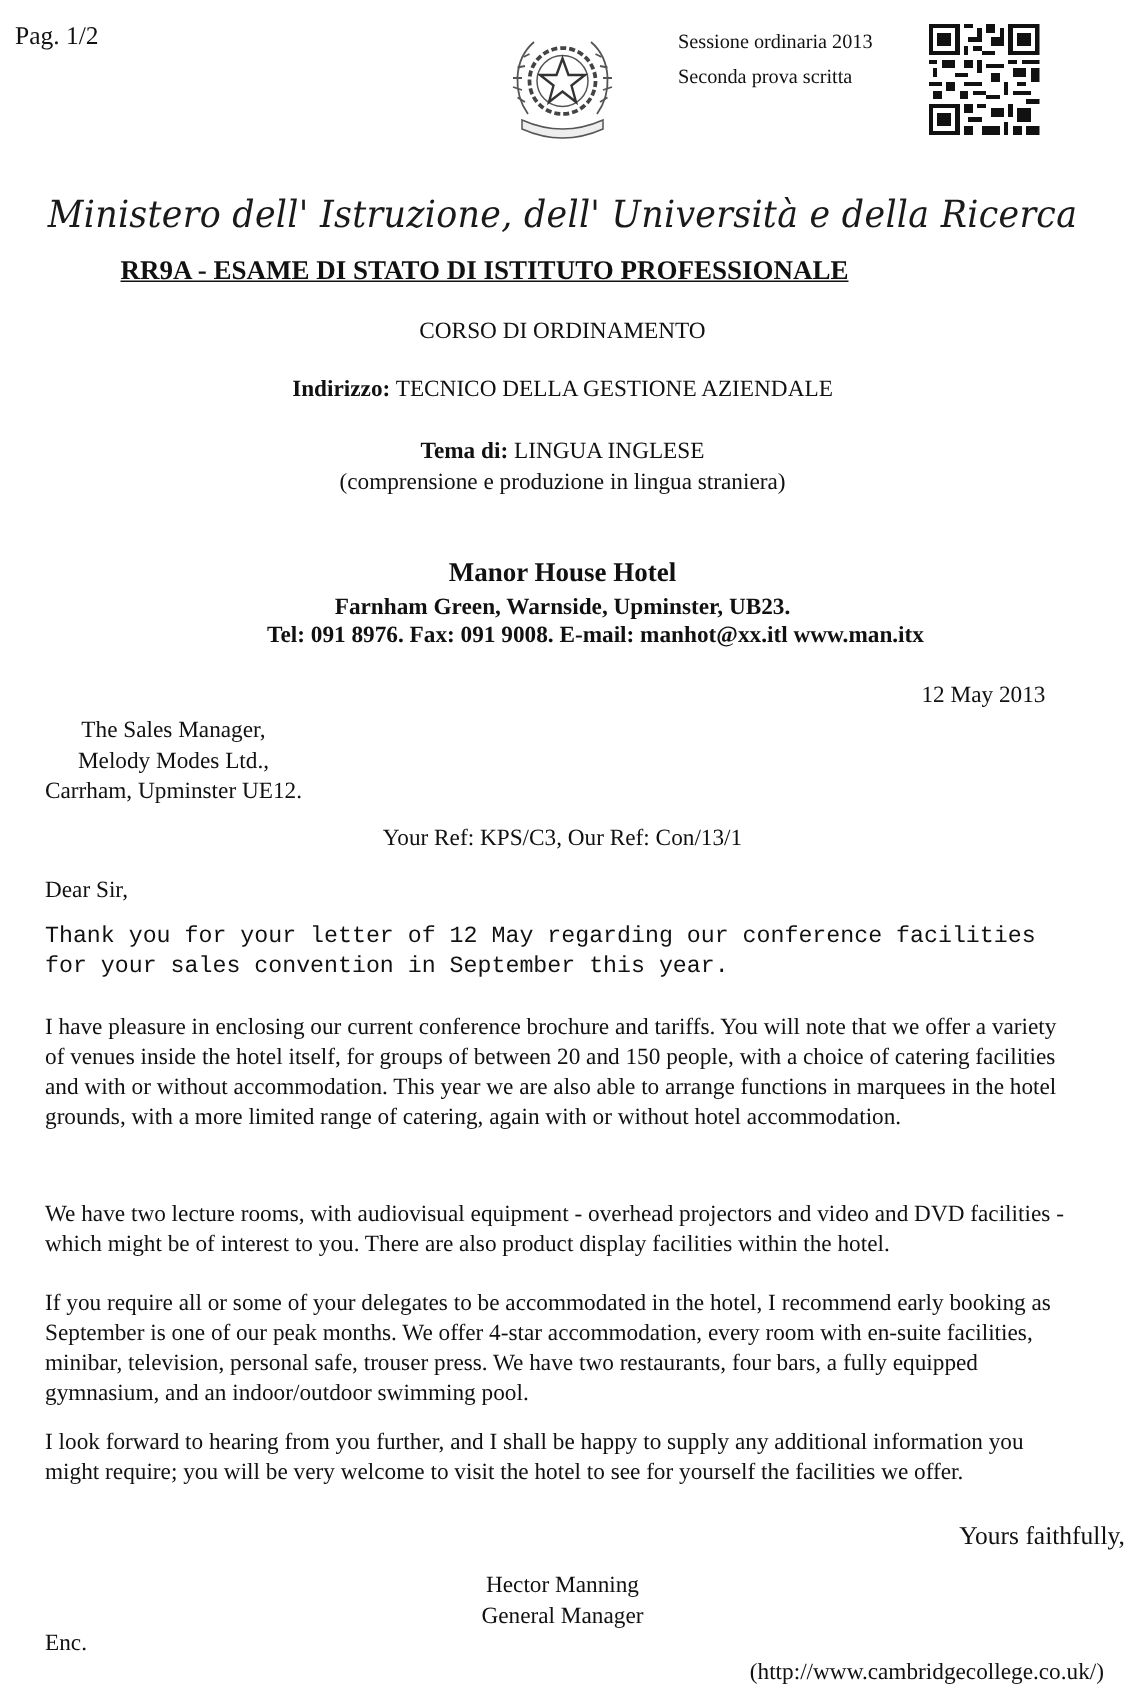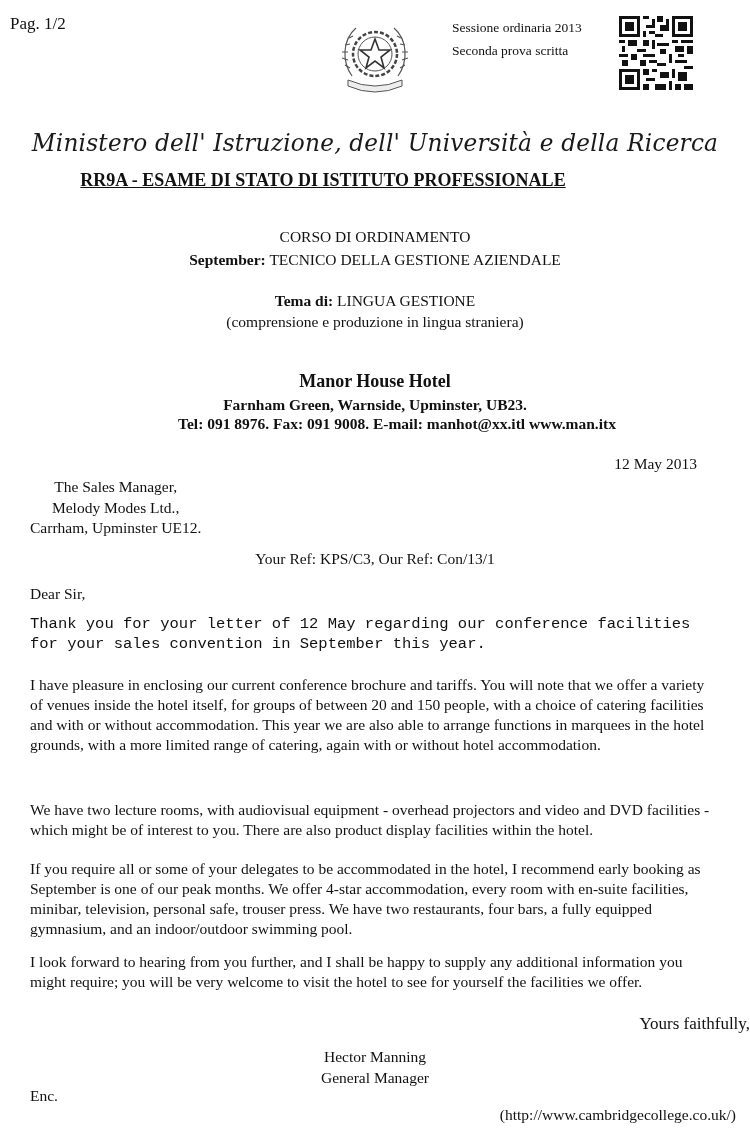--- a/index.html
+++ b/index.html
@@ -17,21 +17,21 @@
     left: 0; width: 750px; top: 128px; text-align: center;
     font-family: "DejaVu Serif", serif; font-style: italic;
     font-size: 25px; letter-spacing: 0.2px; color: #1a1a1a;
     transform: scaleX(0.93);
   }
   .exam-title {
     left: 0; width: 646px; top: 170px; text-align: center;
     font-weight: bold; font-size: 18px; text-decoration: underline;
   }
   .center { left: 0; width: 750px; text-align: center; }
-  .corso { top: 228px; font-size: 15.5px; }
+  .corso { top: 212px; font-size: 15.5px; }
   .indirizzo { top: 251px; font-size: 15.5px; }
   .tema { top: 290px; font-size: 15.5px; line-height: 21px; }
   .hotel-name { top: 371px; font-size: 18px; font-weight: bold; }
   .hotel-addr { top: 396px; font-size: 15.5px; font-weight: bold; }
   .hotel-contact { top: 415px; font-size: 15.5px; font-weight: bold; margin-left: 22px; }
   .date { right: 53px; top: 455px; font-size: 15.5px; }
   .recipient { left: 30px; top: 477px; font-size: 15.5px; line-height: 20.5px; text-align: center; }
   .refs { top: 550px; font-size: 15.5px; }
   .salutation { left: 30px; top: 585px; font-size: 15.5px; }
   .para { left: 30px; width: 680px; font-size: 15.5px; line-height: 20px; }
@@ -84,26 +84,26 @@
     <path d="M8 18h2v2H8z M11 18h2v1h-2z M14 19h3v2h-3z M18 18h1v3h-1z M20 19h3v3h-3z M9 21h3v1H9z M8 23h2v2H8z M12 23h4v2h-4z M17 22h1v3h-1z M19 23h2v2h-2z M22 23h3v2h-3z"></path>
   </g>
 </svg>
 
 <div class="abs ministry">Ministero dell' Istruzione, dell' Università e della Ricerca</div>
 <div class="abs exam-title">RR9A - ESAME DI STATO DI ISTITUTO PROFESSIONALE</div>
 
 <div class="abs center corso">CORSO DI ORDINAMENTO</div>
 
 <div class="abs center indirizzo">
-  <b>September:</b><span> TECNICO DELLA GESTIONE AZIENDALE</span>
+  <b>Indirizzo:</b><span> TECNICO DELLA GESTIONE AZIENDALE</span>
 </div>
 
 <div class="abs center tema">
   <div>
-    <b>Tema di:</b><span> LINGUA GESTIONE</span>
+    <b>Tema di:</b><span> LINGUA INGLESE</span>
   </div>
   <div>(comprensione e produzione in lingua straniera)</div>
 </div>
 
 <div class="abs center hotel-name">Manor House Hotel</div>
 <div class="abs center hotel-addr">Farnham Green, Warnside, Upminster, UB23.</div>
 <div class="abs center hotel-contact">Tel: 091 8976. Fax: 091 9008. E-mail: manhot@xx.itl www.man.itx</div>
 
 <div class="abs date">12 May 2013</div>
 

